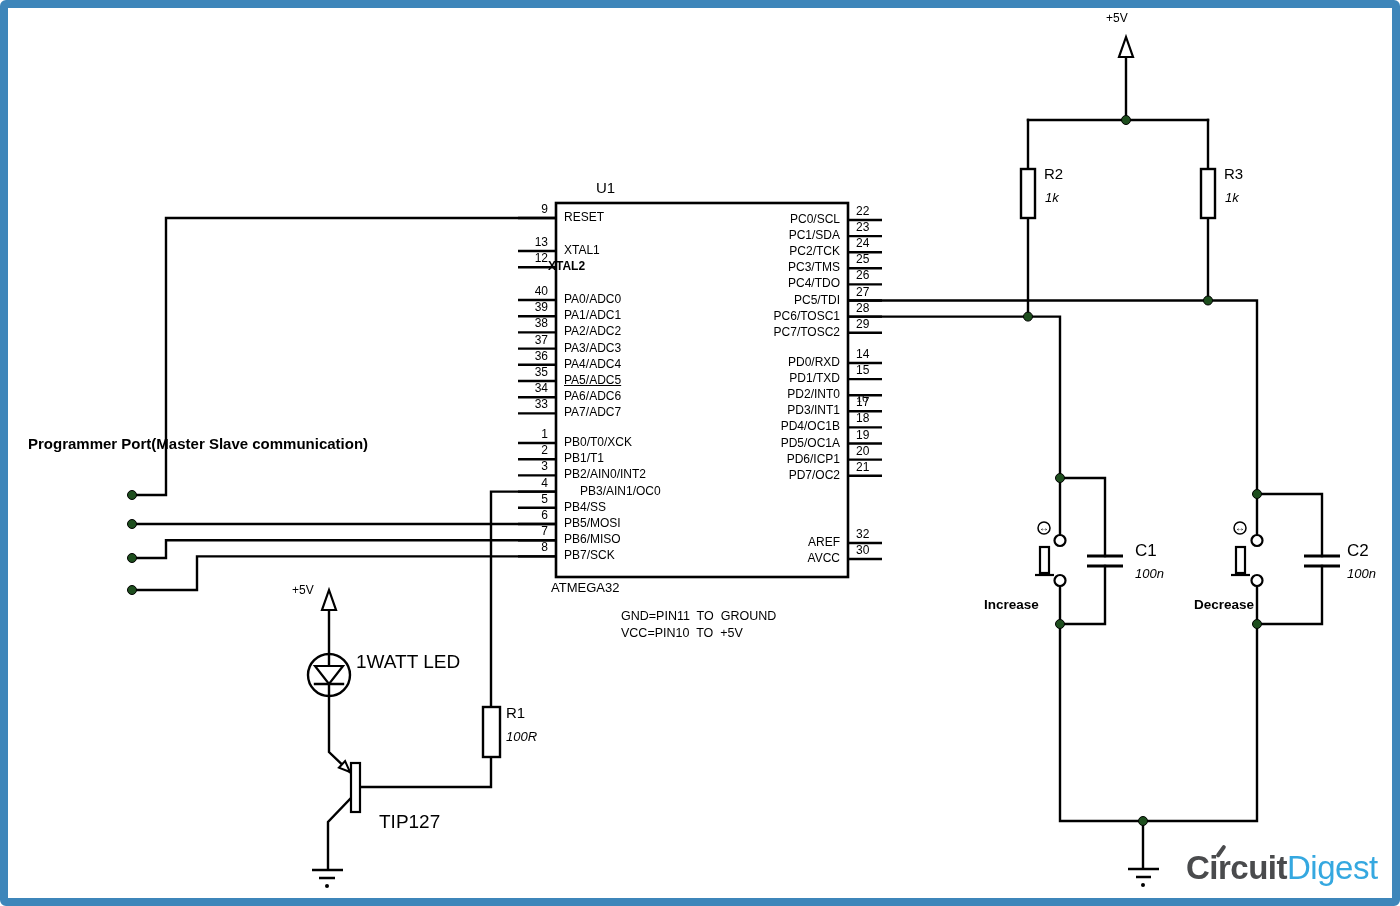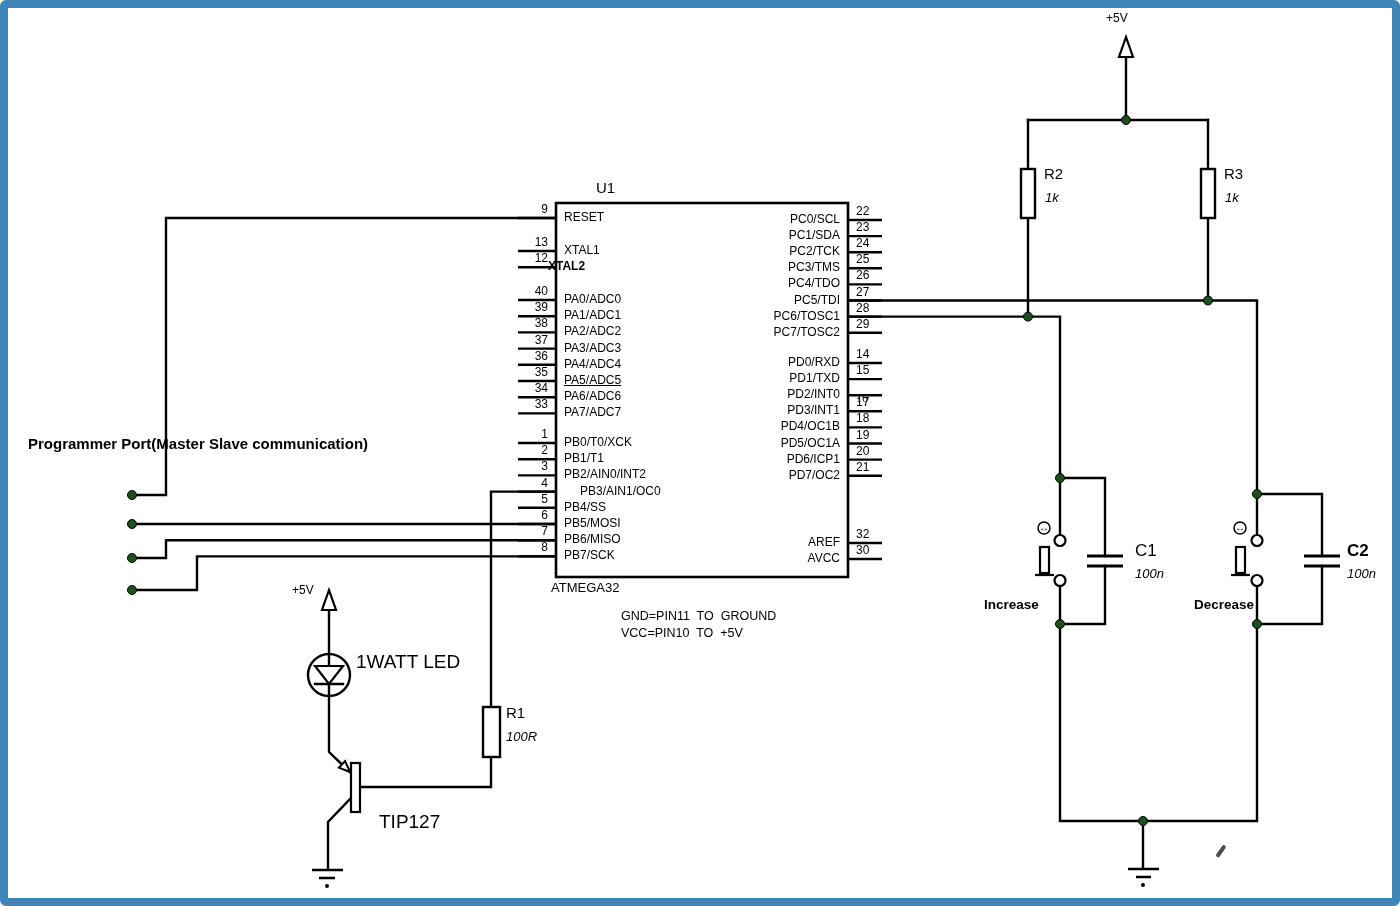--- a/index.html
+++ b/index.html
@@ -237,27 +237,28 @@
 
   <div class="lbl ref15" style="left:1044px;top:166px;">R2</div>
   <div class="lbl val" style="left:1045px;top:191px;">1k</div>
   <div class="lbl ref15" style="left:1224px;top:166px;">R3</div>
   <div class="lbl val" style="left:1225px;top:191px;">1k</div>
   <div class="lbl ref15" style="left:506px;top:705px;">R1</div>
   <div class="lbl val" style="left:506px;top:730px;">100R</div>
 
   <div class="lbl ref17" style="left:1135px;top:542px;">C1</div>
   <div class="lbl val" style="left:1135px;top:567px;">100n</div>
-  <div class="lbl ref17" style="left:1347px;top:542px;font-weight:bold;">C2</div>
+  <div class="lbl ref17" style="left:1347px;top:542px;">C2</div>
   <div class="lbl val" style="left:1347px;top:567px;">100n</div>
 
   <div class="lbl btnlbl" style="left:984px;top:598px;">Increase</div>
   <div class="lbl btnlbl" style="left:1194px;top:598px;">Decrease</div>
   <div class="op" style="left:1036px;top:522px;">↔</div>
   <div class="op" style="left:1232px;top:522px;">↔</div>
 
   <div class="lbl big" style="left:356px;top:652px;">1WATT LED</div>
   <div class="lbl big" style="left:379px;top:812px;">TIP127</div>
 
+  <div class="logo"><span class="g">Circuit</span><span class="b">Digest</span></div>
   <div class="logo-accent"></div>
 
   <div class="border-overlay"></div>
 </div>
 
 </body></html>

